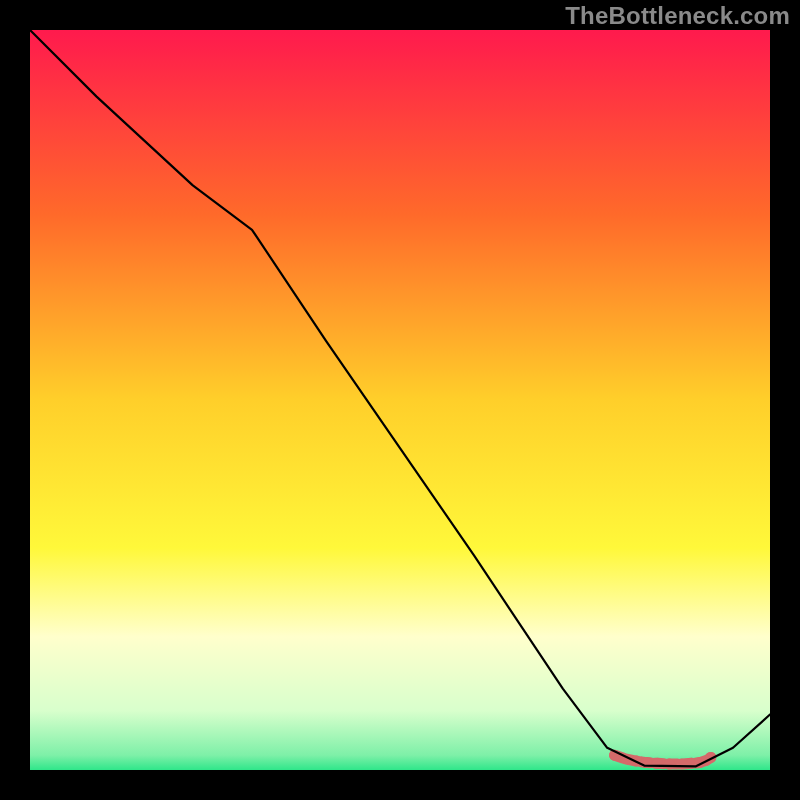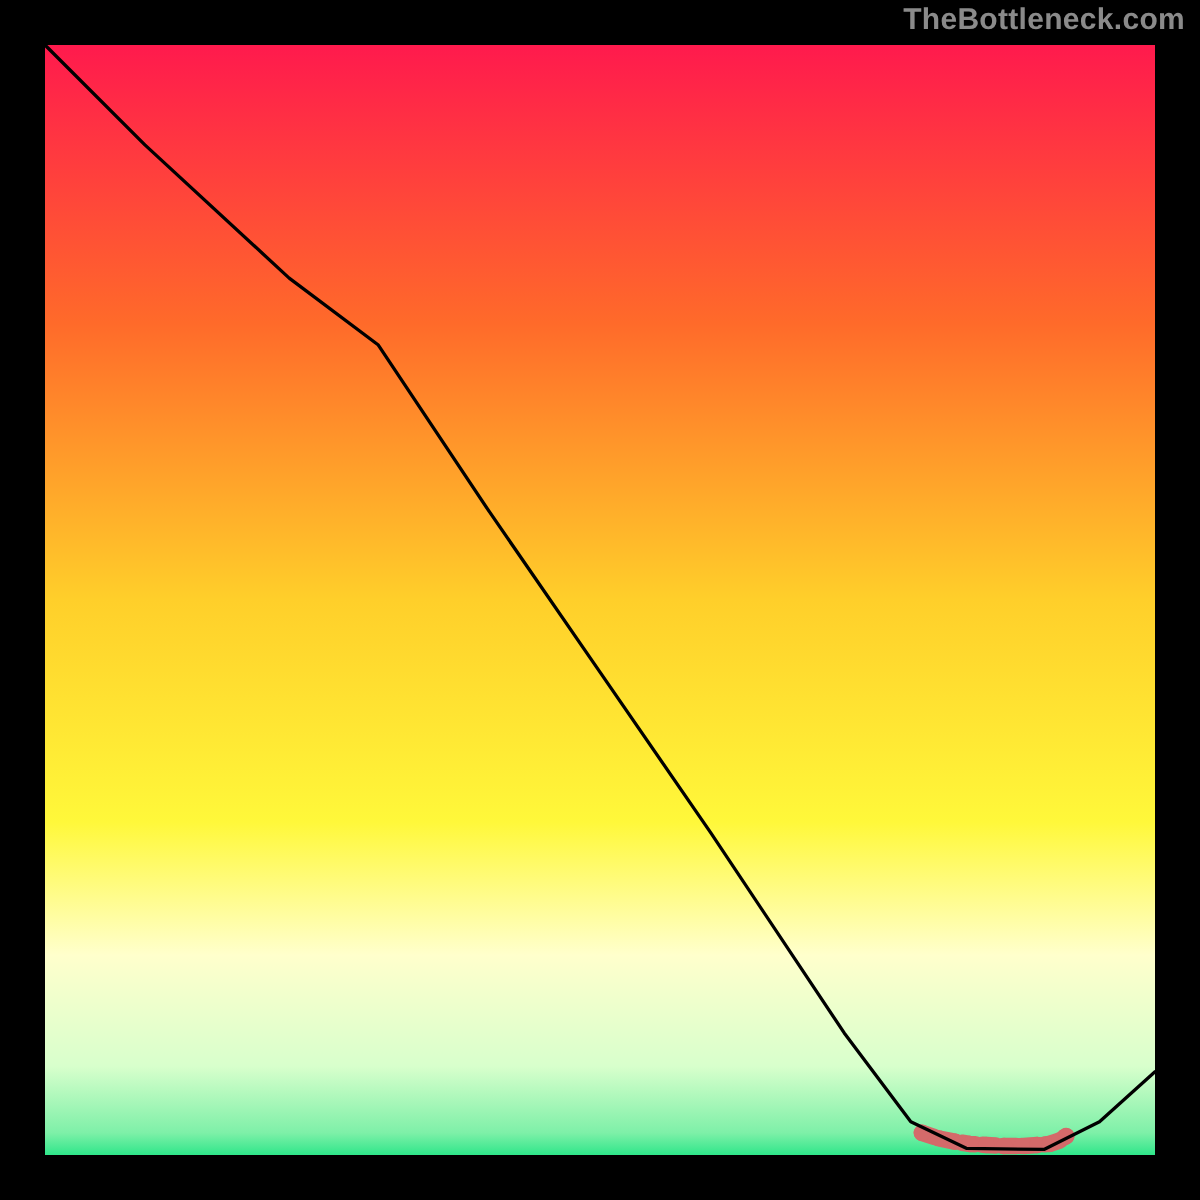--- a/index.html
+++ b/index.html
@@ -18,21 +18,21 @@
   svg.chart {
     position: absolute;
     left: 0;
     top: 0;
   }
   .watermark {
     position: absolute;
     top: 2px;
     right: 10px;
     font-family: Arial, Helvetica, sans-serif;
-    font-size: 20px;
+    font-size: 24px;
     font-weight: 600;
     color: #8a8a8a;
     letter-spacing: 0.2px;
     user-select: none;
   }
 </style>
 </head>
 <body>
 
 <div class="stage">

